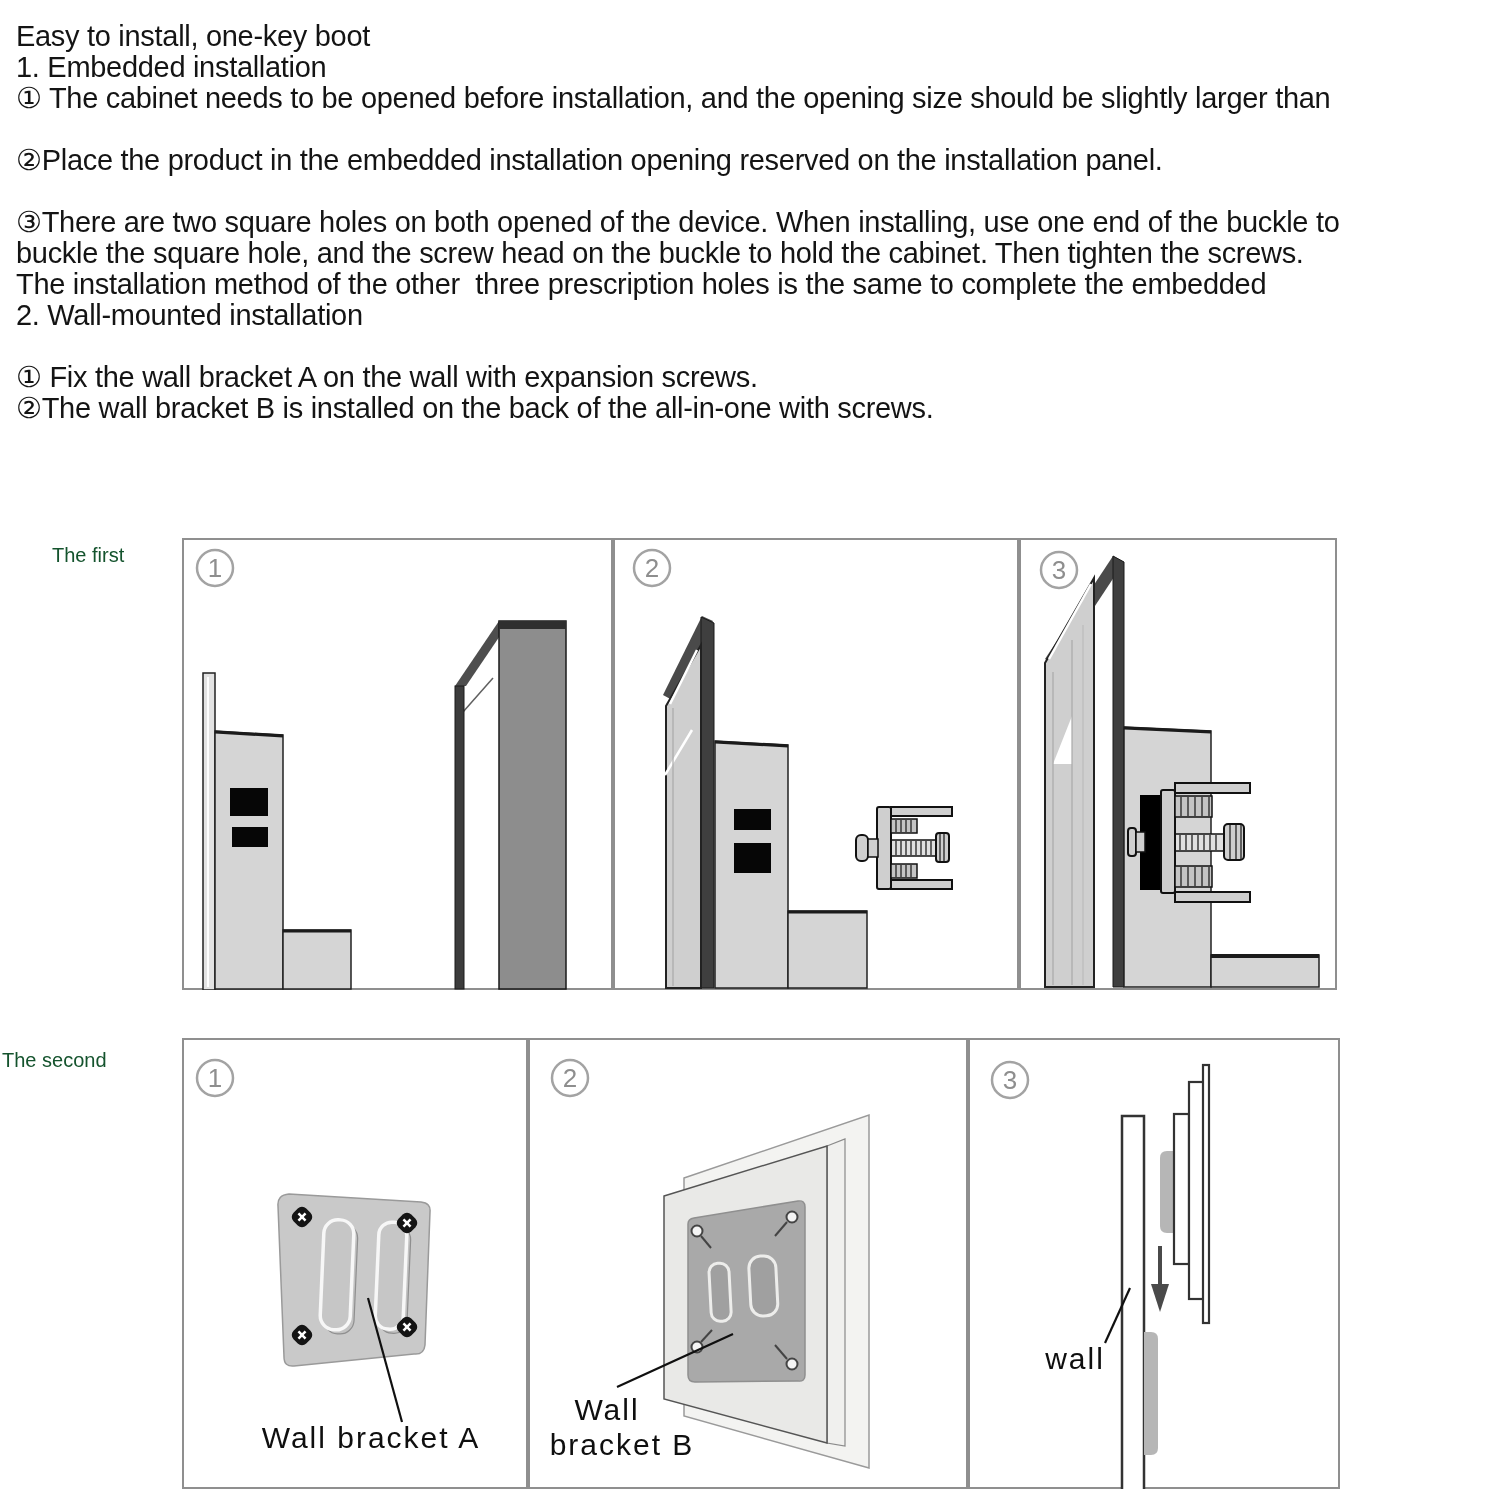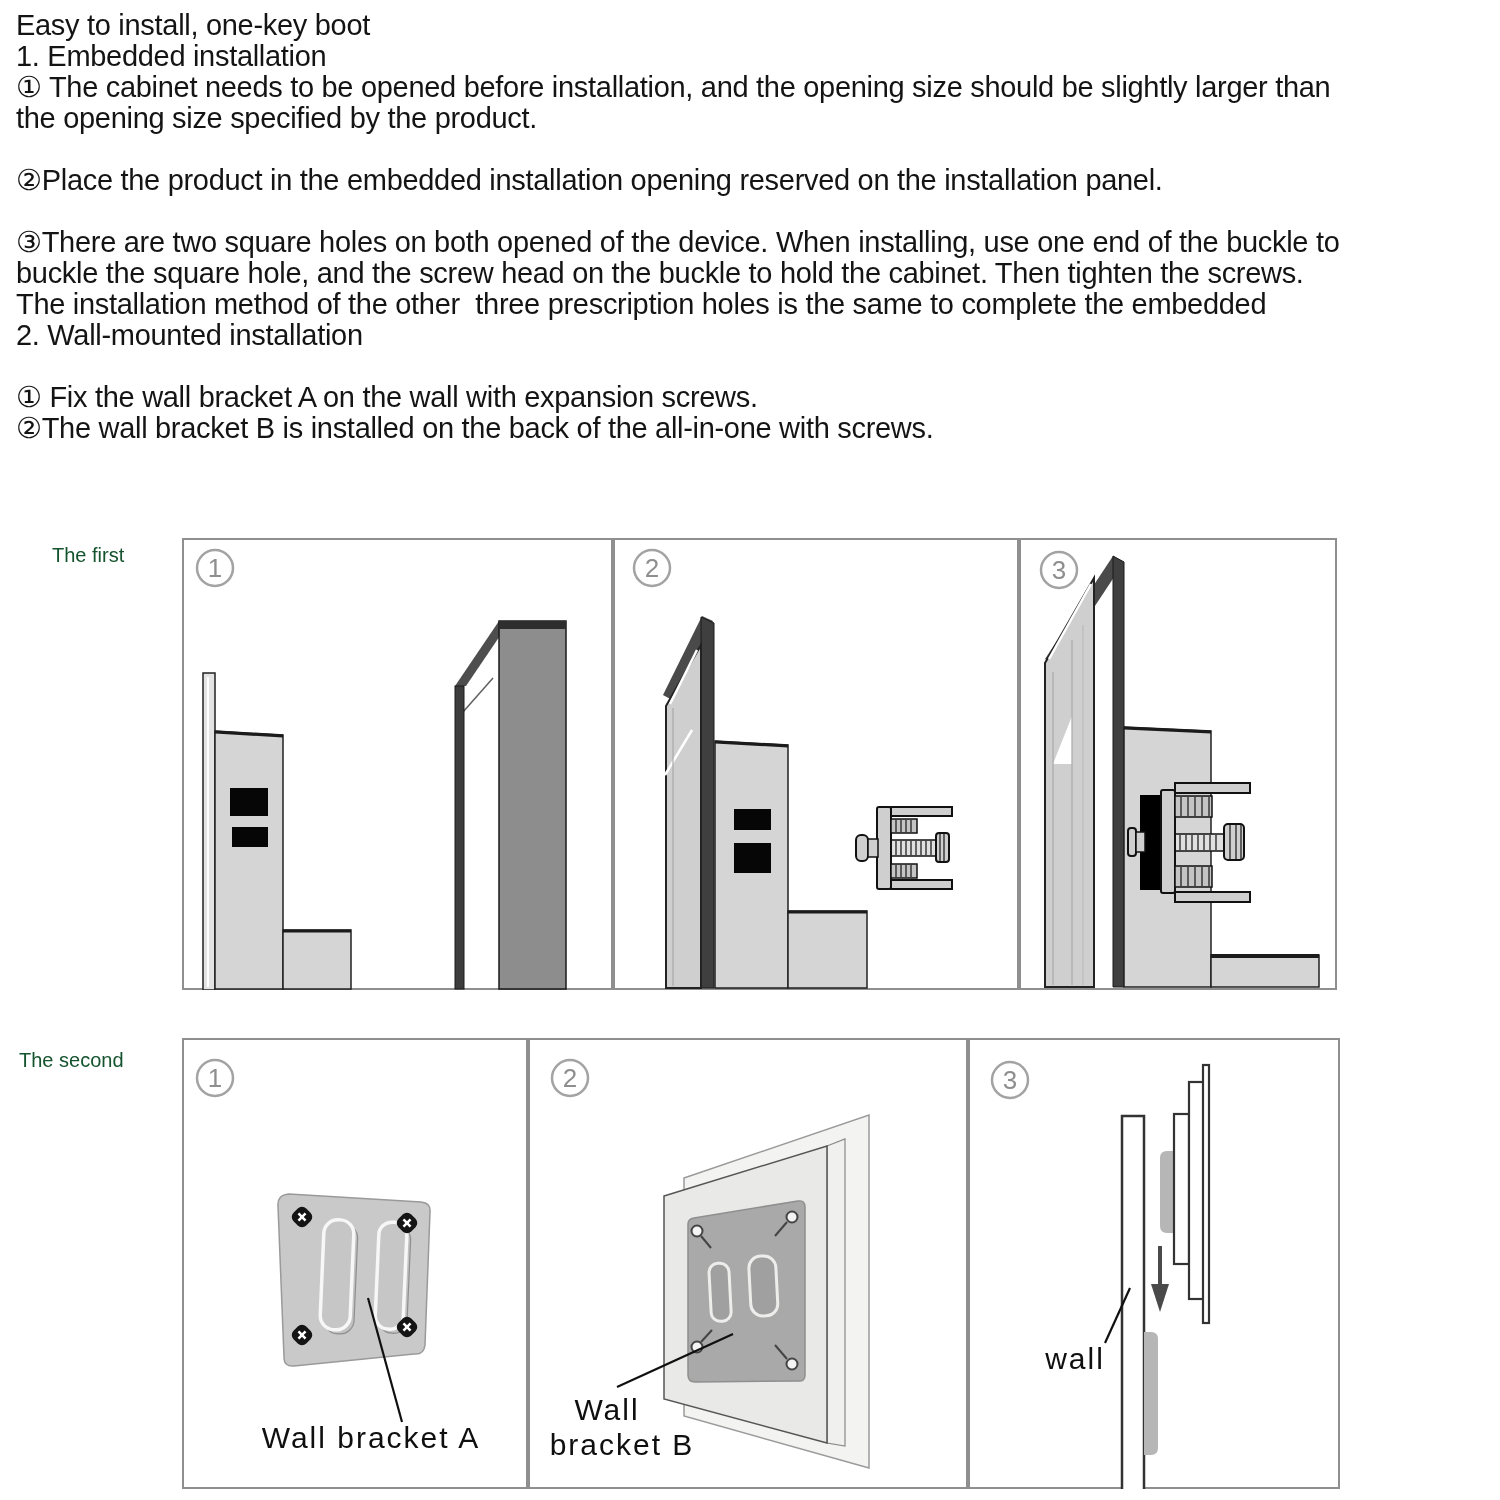--- a/index.html
+++ b/index.html
@@ -1,40 +1,39 @@
 <!DOCTYPE html>
 <html><head>
 <meta charset="utf-8">
 <style>
   html,body{margin:0;padding:0;background:#ffffff;}
   body{width:1500px;height:1500px;position:relative;overflow:hidden;
        font-family:"Liberation Sans","DejaVu Sans",sans-serif;color:#111;}
-  .intro{position:absolute;left:16px;top:10px;}
+  .intro{position:absolute;left:16px;top:21px;}
   .intro .line{white-space:pre;height:31px;font-size:29px;letter-spacing:-0.3px;line-height:31px;color:#141414;}
   .row-label{position:absolute;font-size:20px;color:#14532d;white-space:pre;}
   .label-first{left:52px;top:544px;}
-  .label-second{left:19px;top:1049px;}
+  .label-second{left:2px;top:1049px;}
   svg.panel{position:absolute;}
   .panel-border{fill:#ffffff;stroke:#8f8f8f;stroke-width:2;}
   .circ{fill:none;stroke:#a3a3a3;stroke-width:2.5;}
   .circ-num{font-size:26px;fill:#8e8e8e;text-anchor:middle;font-family:"Liberation Sans","DejaVu Sans",sans-serif;}
   .caption{font-size:30px;fill:#0f0f0f;text-anchor:middle;letter-spacing:2px;
            font-family:"Liberation Sans","DejaVu Sans",sans-serif;}
   .outline{stroke:#222222;stroke-width:1.5;}
   .hatch{stroke:#2f2f2f;stroke-width:1.4;fill:none;}
   .leader{stroke:#101010;stroke-width:2.2;fill:none;}
 </style>
 </head>
 <body>
 
 <div class="intro">
   <div class="line">Easy to install, one-key boot</div>
   <div class="line">1. Embedded installation</div>
   <div class="line">① The cabinet needs to be opened before installation, and the opening size should be slightly larger than</div>
-  <div class="line">the opening size specified by the product.</div>
   <div class="line"></div>
   <div class="line">②Place the product in the embedded installation opening reserved on the installation panel.</div>
   <div class="line"></div>
   <div class="line">③There are two square holes on both opened of the device. When installing, use one end of the buckle to</div>
   <div class="line">buckle the square hole, and the screw head on the buckle to hold the cabinet. Then tighten the screws.</div>
   <div class="line">The installation method of the other  three prescription holes is the same to complete the embedded</div>
   <div class="line">2. Wall-mounted installation</div>
   <div class="line"></div>
   <div class="line">① Fix the wall bracket A on the wall with expansion screws.</div>
   <div class="line">②The wall bracket B is installed on the back of the all-in-one with screws.</div>

